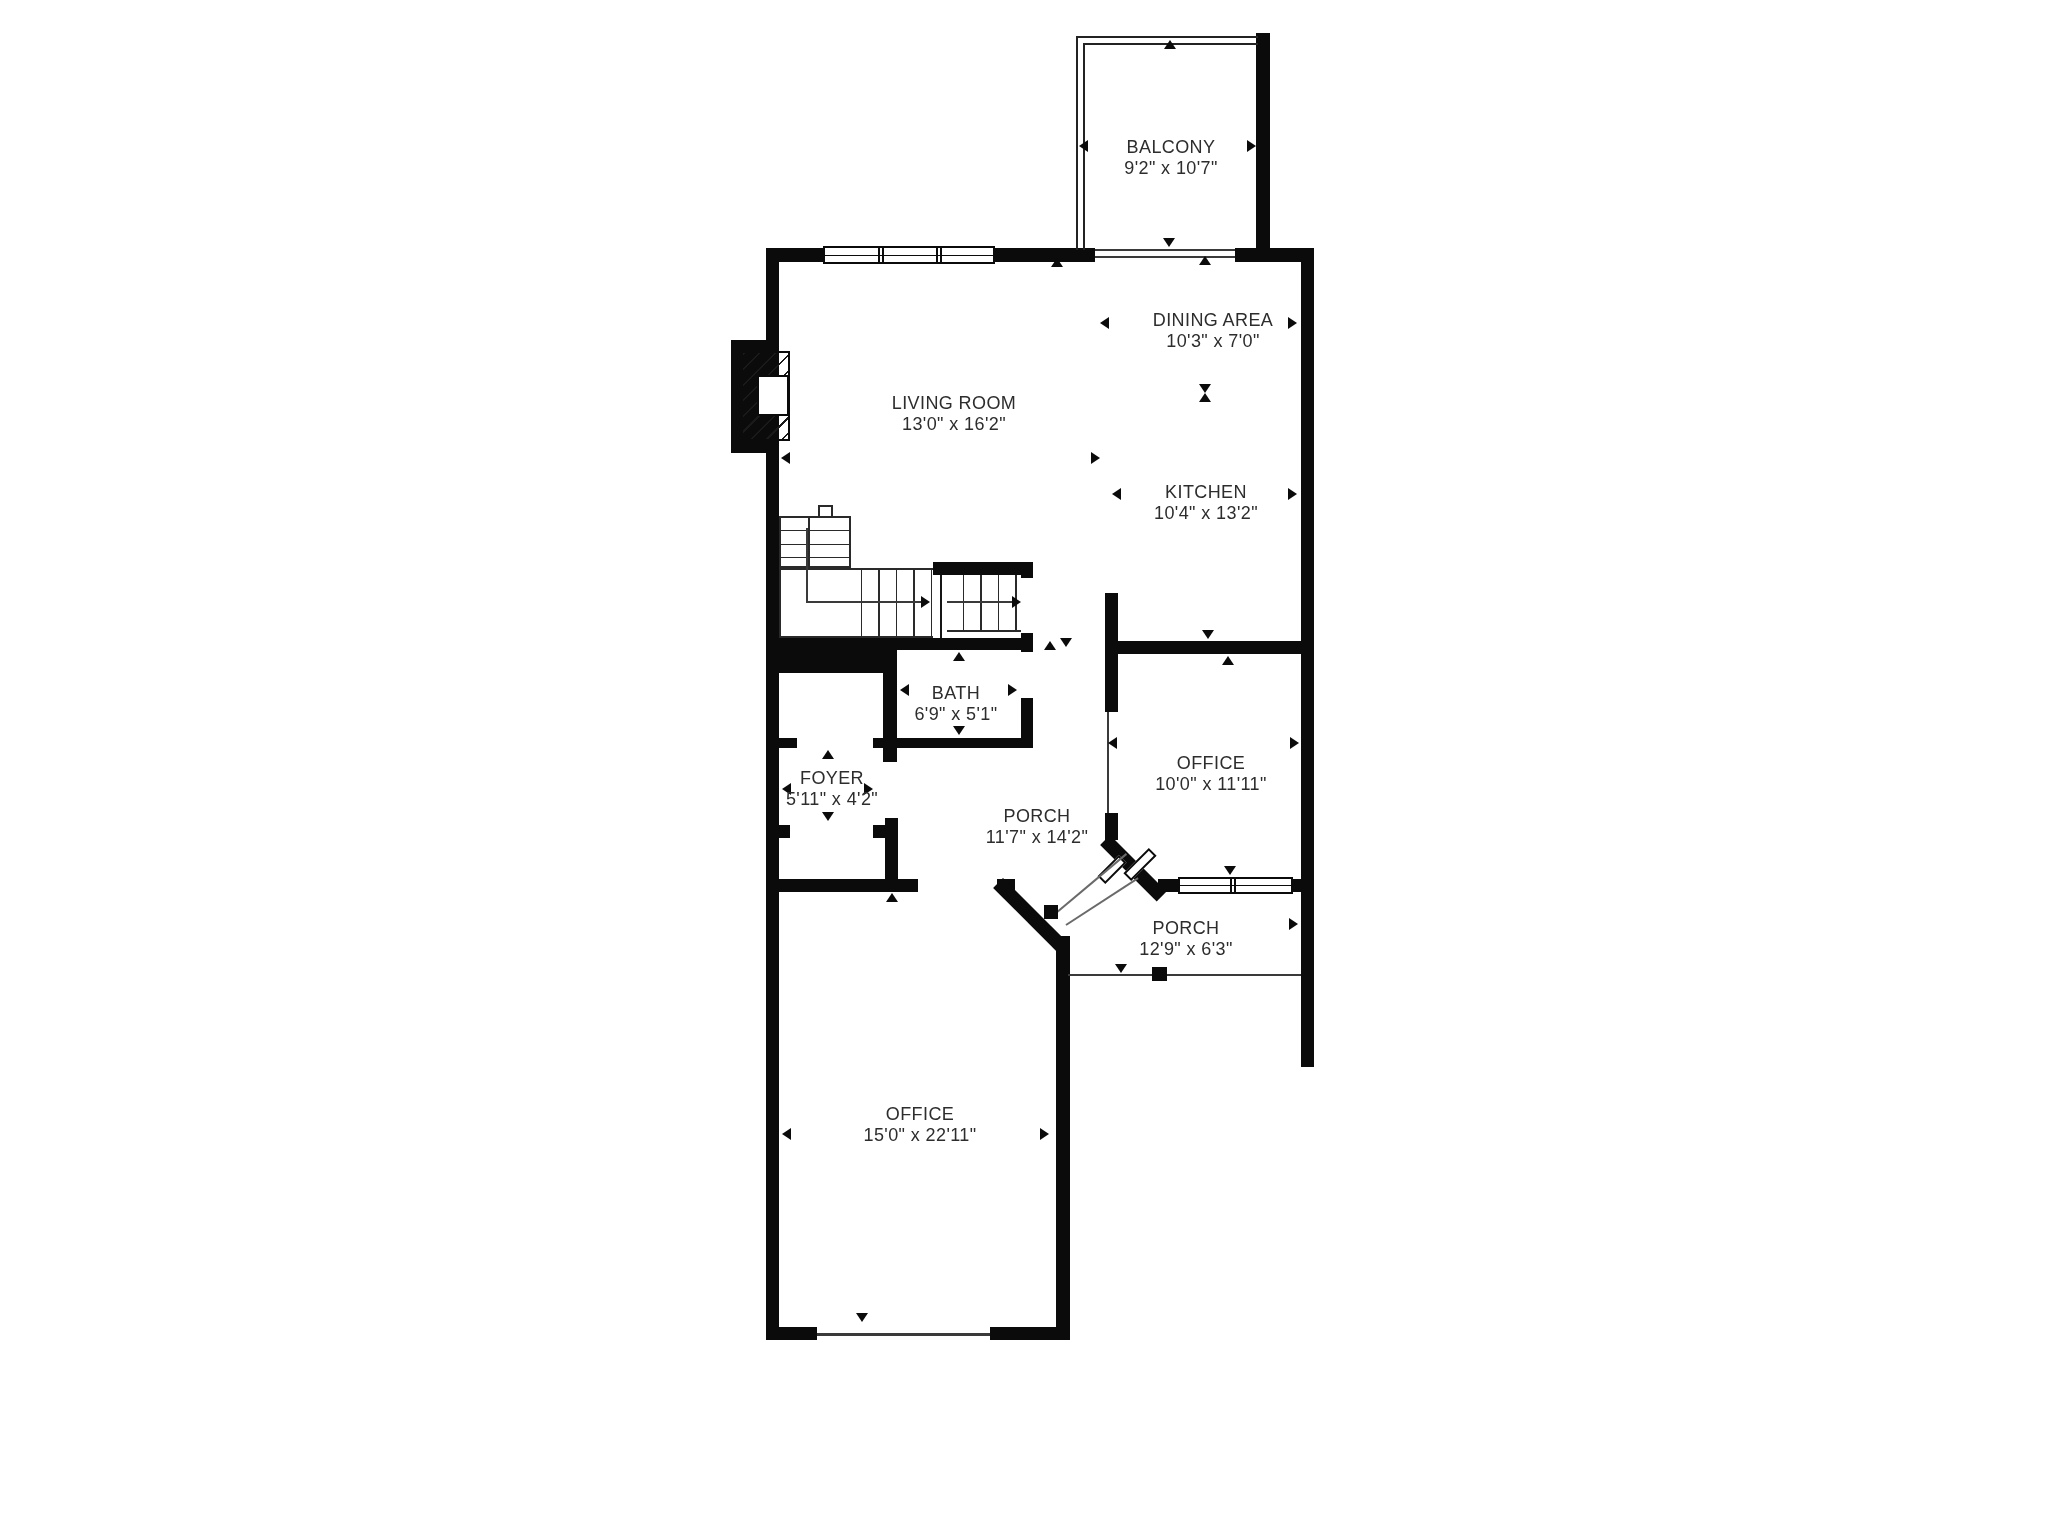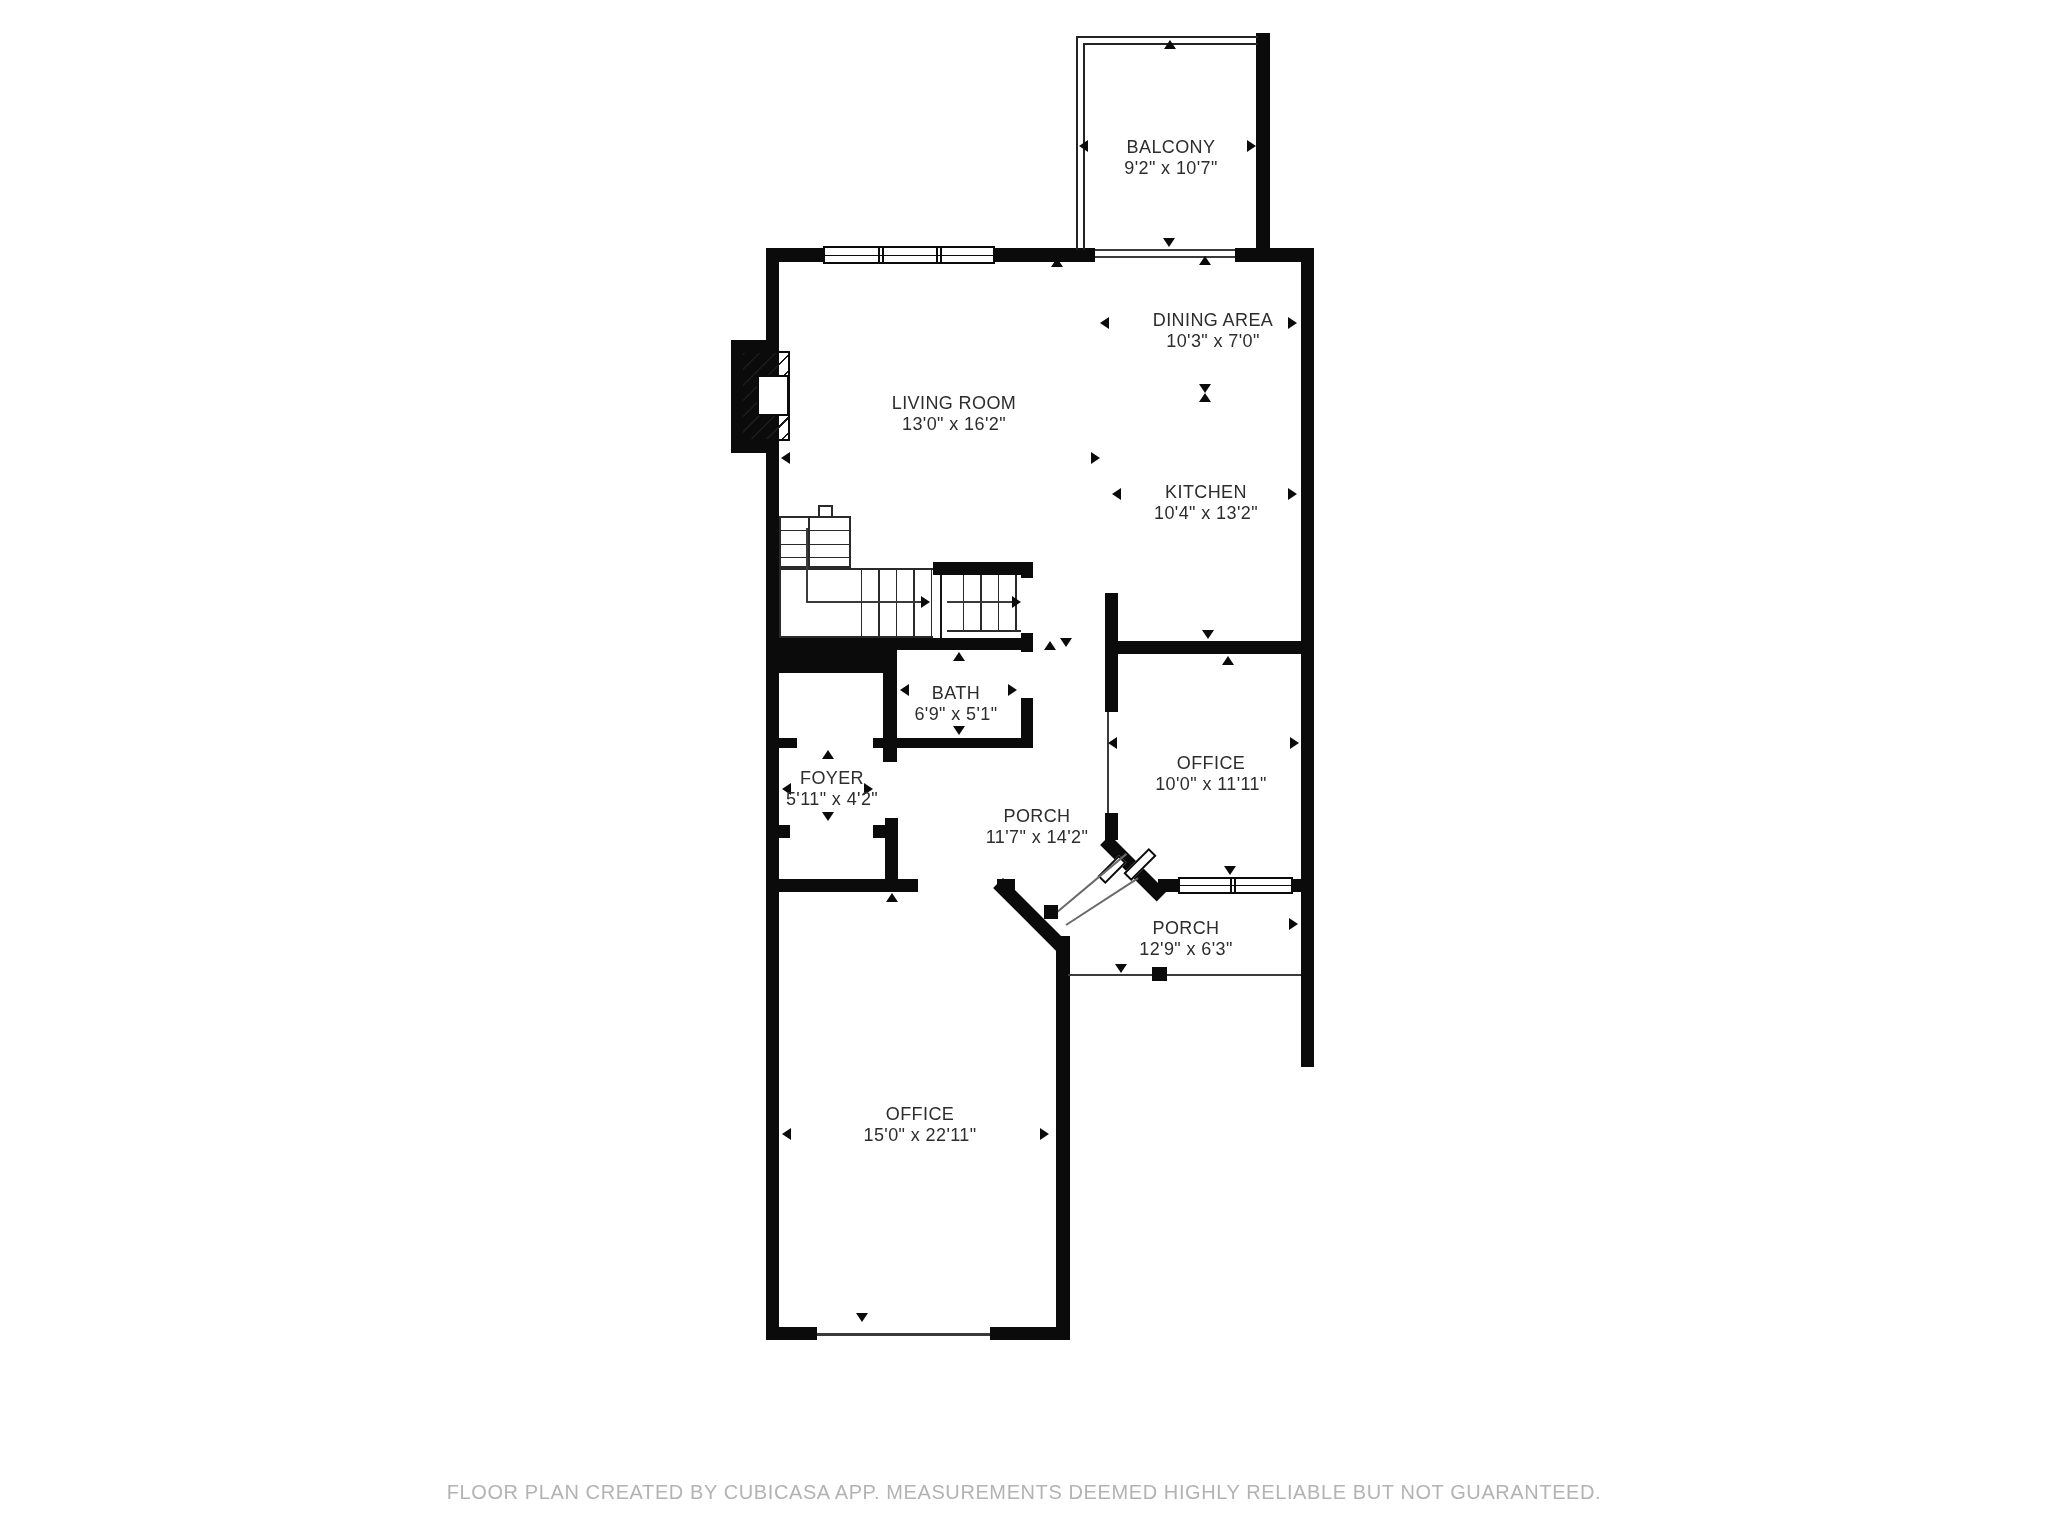--- a/index.html
+++ b/index.html
@@ -189,15 +189,14 @@
   </div>
   <div class="room-label" style="left:1186px;top:939px;">
     <span class="nm">PORCH</span>
     <span class="dm">12'9" x 6'3"</span>
   </div>
   <div class="room-label" style="left:920px;top:1125px;">
     <span class="nm">OFFICE</span>
     <span class="dm">15'0" x 22'11"</span>
   </div>
 
-  <div class="footer">FLOOR PLAN CREATED BY CUBICASA APP. MEASUREMENTS DEEMED HIGHLY RELIABLE BUT NOT GUARANTEED.</div>
 
 </div>
 
 </body></html>

